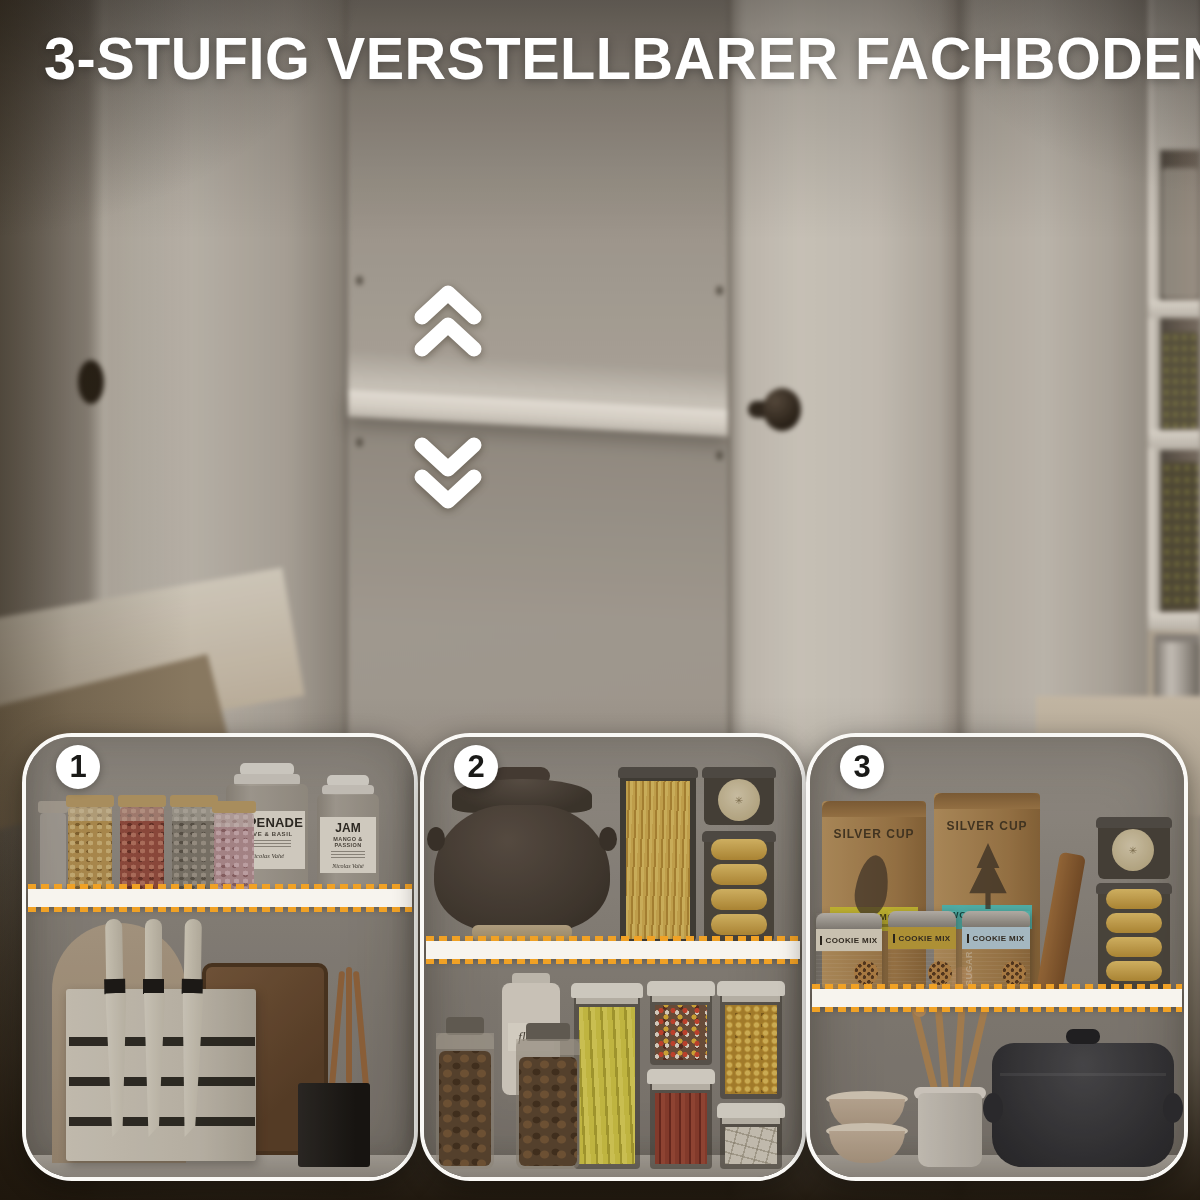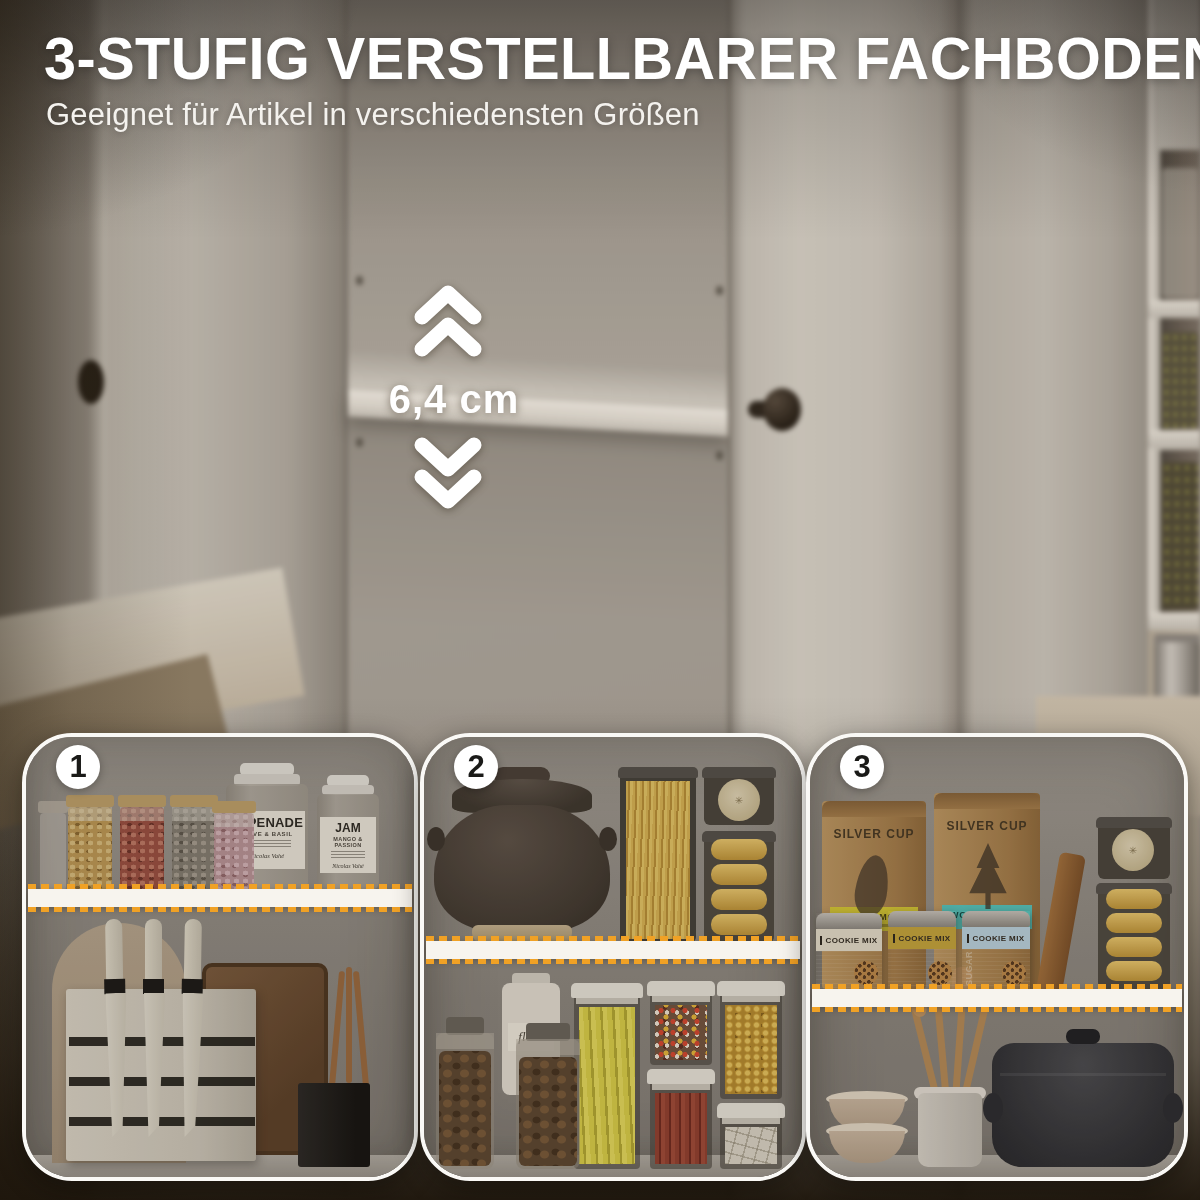--- a/index.html
+++ b/index.html
@@ -236,29 +236,27 @@
   <div class="vg vg-warm"></div>
   <div class="vg vg-top"></div>
   <div class="vg vg-tl"></div>
   <div class="vg vg-tr"></div>
   <div class="vg vg-left"></div>
   <div class="vg vg-bl"></div>
   <div class="vg vg-bottom"></div>
 
   <div id="hdr">
     <div class="a title">3-STUFIG VERSTELLBARER FACHBODEN</div>
-    <div class="a subtitle">Geeignet für Artikel in verschiedensten Größen</div>
   </div>
 
   <div id="ann">
     <svg class="a chev chev-up" viewBox="0 0 76 78" fill="none" stroke="#ffffff" stroke-width="15" stroke-linecap="round" stroke-linejoin="round">
       <path d="M12 37 L38 13 L64 37"></path>
       <path d="M12 69 L38 45 L64 69"></path>
     </svg>
-    <div class="a measure">6,4 cm</div>
     <svg class="a chev chev-down" viewBox="0 0 76 78" fill="none" stroke="#ffffff" stroke-width="15" stroke-linecap="round" stroke-linejoin="round">
       <path d="M12 9 L38 33 L64 9"></path>
       <path d="M12 41 L38 65 L64 41"></path>
     </svg>
   </div>
 
   <div class="card" id="card1">
     <div class="a card-wall"></div>
     <div class="a c1-arch"></div>
     <div class="a c1-board"></div>

